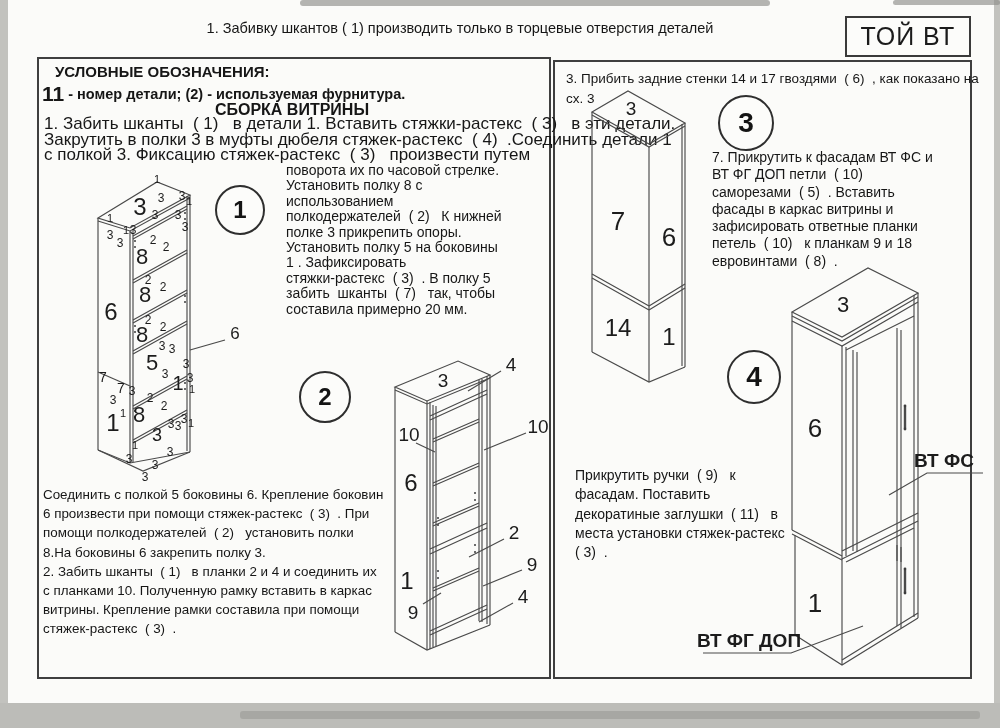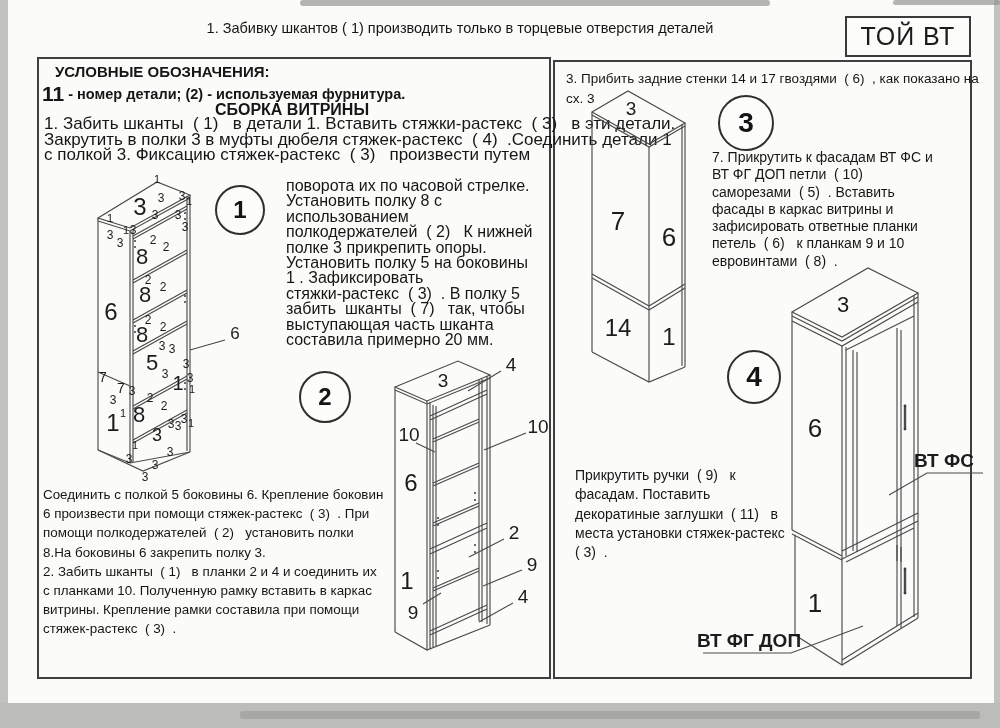--- a/index.html
+++ b/index.html
@@ -50,31 +50,30 @@
 <div class="tblock" style="left:42px;top:82px;text-align:center;">
   <span class="legend-num">11</span><span class="legend-rest"> - номер детали;  (2) - используемая фурнитура.</span>
 </div>
 <div class="tblock bold center" style="left:37px;top:101px;width:510px;font-size:16px;">СБОРКА ВИТРИНЫ</div>
 
 <div class="tblock" style="left:44px;top:116px;font-size:17px;line-height:15.5px;">
     <div class="tline">1. Забить шканты  ( 1)   в детали 1. Вставить стяжки-растекс  ( 3)   в эти детали.</div>
     <div class="tline">Закрутить в полки 3 в муфты дюбеля стяжек-растекс  ( 4)  .Соединить детали 1</div>
     <div class="tline">с полкой 3. Фиксацию стяжек-растекс  ( 3)   произвести путем</div>
   </div>
-<div class="tblock" style="left:286px;top:178px;font-size:16px;line-height:15.4px;">
+<div class="tblock" style="left:286px;top:163px;font-size:14px;line-height:15.4px;">
     <div class="tline">поворота их по часовой стрелке.</div>
     <div class="tline">Установить полку 8 с</div>
     <div class="tline">использованием</div>
     <div class="tline">полкодержателей  ( 2)   К нижней</div>
     <div class="tline">полке 3 прикрепить опоры.</div>
     <div class="tline">Установить полку 5 на боковины</div>
     <div class="tline">1 . Зафиксировать</div>
     <div class="tline">стяжки-растекс  ( 3)  . В полку 5</div>
     <div class="tline">забить  шканты  ( 7)   так, чтобы</div>
-    <div class="tline">выступающая часть шканта</div>
     <div class="tline">составила примерно 20 мм.</div>
   </div>
 <div class="tblock" style="left:43px;top:485px;font-size:13.4px;line-height:19.2px;">
     <div class="tline">Соединить с полкой 5 боковины 6. Крепление боковин</div>
     <div class="tline">6 произвести при помощи стяжек-растекс  ( 3)  . При</div>
     <div class="tline">помощи полкодержателей  ( 2)   установить полки</div>
     <div class="tline">8.На боковины 6 закрепить полку 3.</div>
     <div class="tline">2. Забить шканты  ( 1)   в планки 2 и 4 и соединить их</div>
     <div class="tline">с планками 10. Полученную рамку вставить в каркас</div>
     <div class="tline">витрины. Крепление рамки составила при помощи</div>
@@ -84,21 +83,21 @@
 <div class="tblock" style="left:566px;top:69px;font-size:13.5px;line-height:20px;">
     <div class="tline">3. Прибить задние стенки 14 и 17 гвоздями  ( 6)  , как показано на</div>
     <div class="tline">сх. 3</div>
   </div>
 <div class="tblock" style="left:712px;top:149px;font-size:14px;line-height:17.3px;">
     <div class="tline">7. Прикрутить к фасадам ВТ ФС и</div>
     <div class="tline">ВТ ФГ ДОП петли  ( 10)</div>
     <div class="tline">саморезами  ( 5)  . Вставить</div>
     <div class="tline">фасады в каркас витрины и</div>
     <div class="tline">зафисировать ответные планки</div>
-    <div class="tline">петель  ( 6)   к планкам 9 и 10</div>
+    <div class="tline">петель  ( 10)   к планкам 9 и 18</div>
     <div class="tline">евровинтами  ( 8)  .</div>
   </div>
 <div class="tblock" style="left:575px;top:466px;font-size:14px;line-height:19.3px;">
     <div class="tline">Прикрутить ручки  ( 9)   к</div>
     <div class="tline">фасадам. Поставить</div>
     <div class="tline">декоратиные заглушки  ( 11)   в</div>
     <div class="tline">места установки стяжек-растекс</div>
     <div class="tline">( 3)  .</div>
   </div>
 

